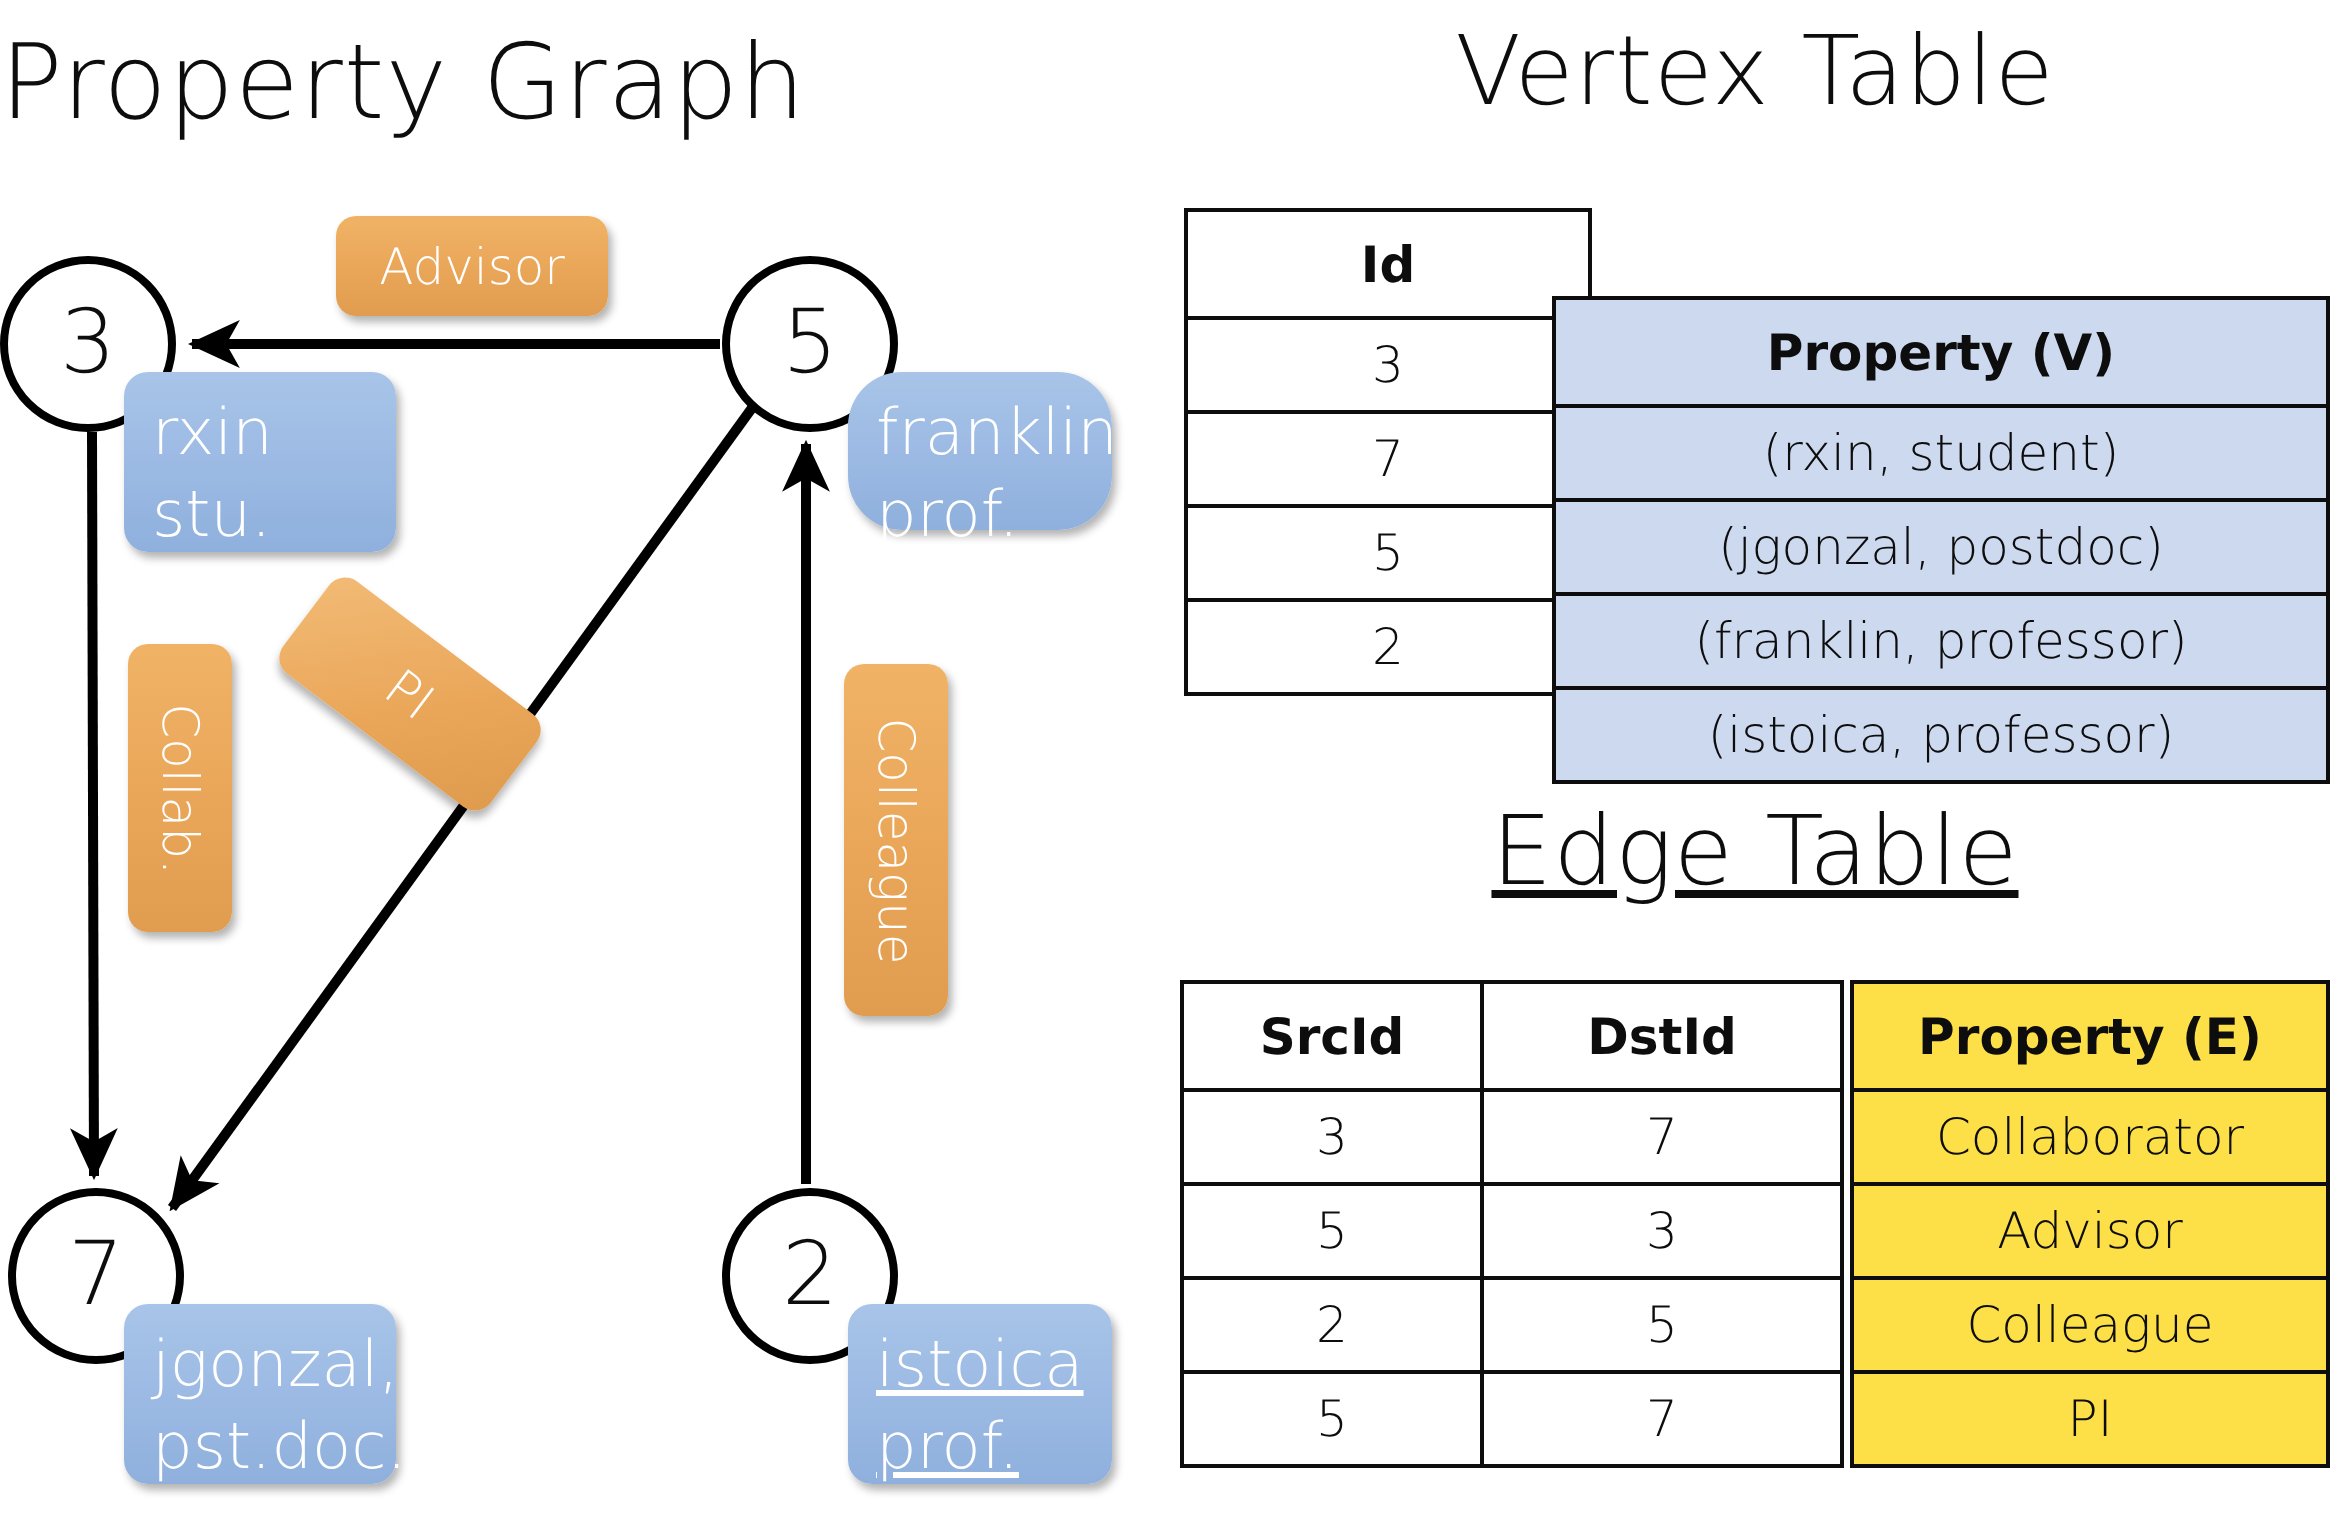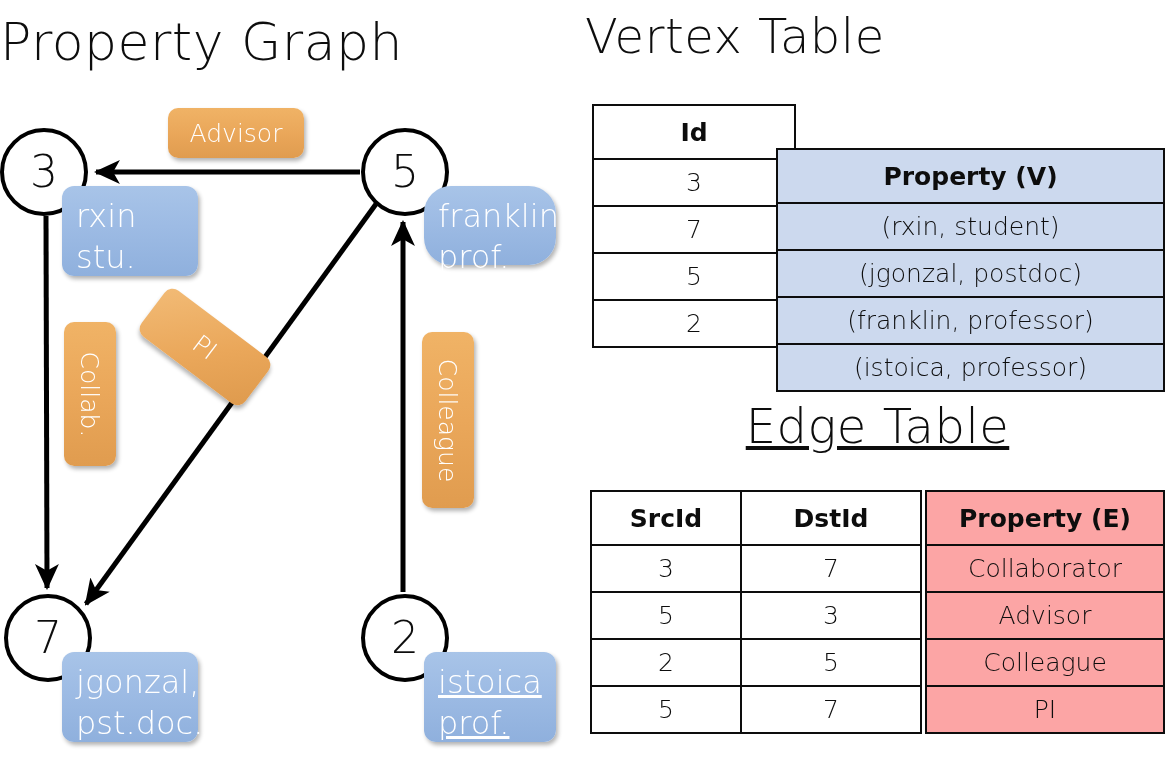--- a/index.html
+++ b/index.html
@@ -19,21 +19,21 @@
   
   .title {
     position: absolute;
     font-family: "DejaVu Sans", sans-serif;
     font-weight: 300;
     color: #0d0d0d;
     letter-spacing: 0.5px;
     white-space: nowrap;
   }
   #title-property-graph { left: 0; top: 12px; width: 585px; font-size: 52px; }
-  #title-vertex-table   { left: 585px; top: 8px;  width: 585px; text-align: left; font-size: 48px; }
+  #title-vertex-table   { left: 585px; top: 8px;  width: 585px; text-align: center; font-size: 48px; }
   #title-edge-table     { left: 585px; top: 398px; width: 585px; text-align: center; font-size: 48px; text-decoration: underline; }
 
   
   #graph-panel {
     position: absolute;
     left: 0; top: 0;
     width: 585px; height: 760px;
   }
   #graph-edges {
     position: absolute;
@@ -137,21 +137,21 @@
     height: 45px;
     padding: 0 4px;
     font-weight: 300;
   }
   .tbl th {
     font-weight: bold;
     font-size: 25px;
     height: 52px;
   }
   .fill-blue   { background: #ccd9ee; }
-  .fill-orange { background: #fca5a5; }
+  .fill-orange { background: #fde047; }
 
   
   #vertex-id-table       { left: 592px;  top: 104px;  width: 204px; }
   #vertex-property-table { left: 776px;  top: 104px;  width: 389px; margin-top: 44px; }
 
   
   #edge-key-table      { left: 590px; top: 490px; width: 330px; }
   #edge-property-table { left: 925px; top: 490px; width: 240px; }
 </style>
 </head>

